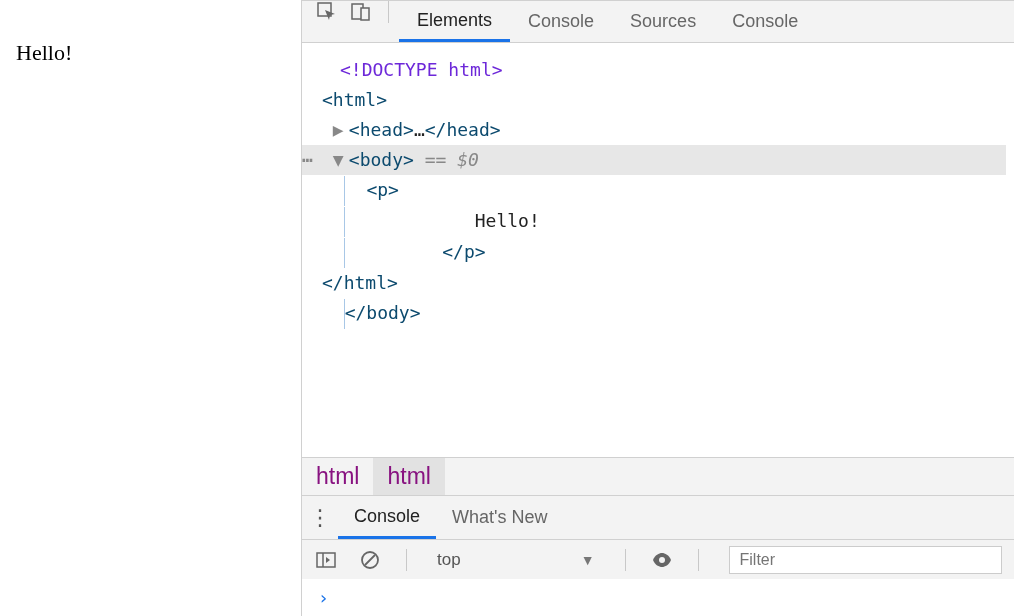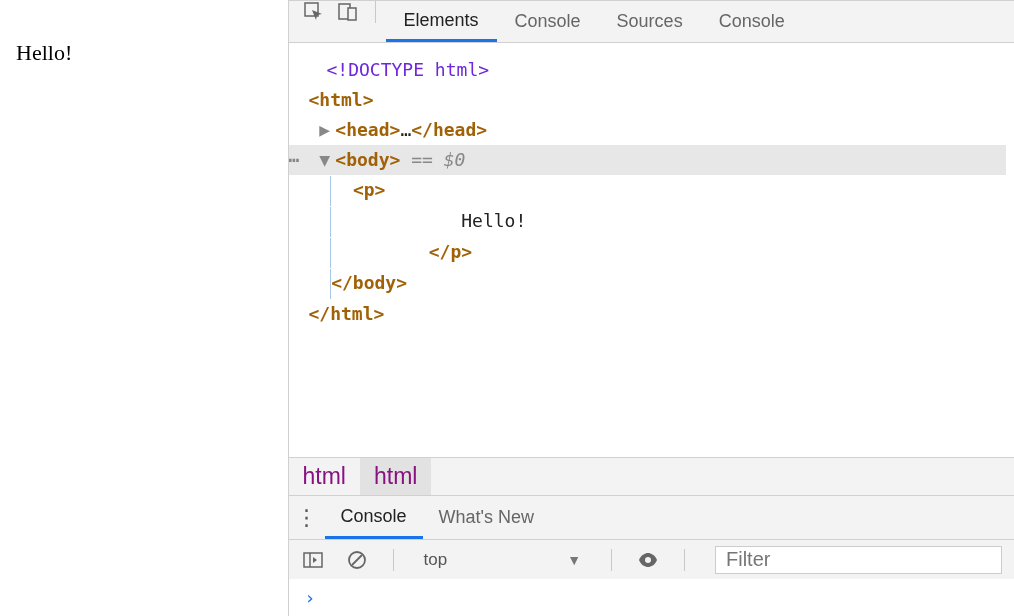--- a/index.html
+++ b/index.html
@@ -10,40 +10,40 @@
     .toolbar { display: flex; align-items: flex-start; height: 42px; border-bottom: 1px solid #d0d0d0; background: #f3f3f3; padding-left: 14px; }
     .tb-icon { width: 22px; height: 22px; display: inline-flex; align-items: center; justify-content: center; margin-right: 12px; color: #555; }
     .tb-sep { width: 1px; height: 22px; background: #c8c8c8; margin: 0 10px 0 4px; }
     .tabs { display: flex; align-items: stretch; height: 100%; }
     .tab { padding: 0 18px; display: flex; align-items: center; font-size: 18px; color: #666; cursor: pointer; }
     .tab.active { color: #222; border-bottom: 3px solid #1a73e8; font-weight: 400; }
     .dom-tree { flex: 1; padding: 12px 8px 12px 0; font-family: Menlo, Consolas, monospace; font-size: 18px; line-height: 30px; color: #333; overflow: auto; }
     .dom-line { white-space: pre; padding-left: 20px; }
     .dom-line.selected { background: #e7e7e7; position: relative; }
     .sel-dots { position: absolute; left: 0px; color: #888; font-weight: bold; }
-    .tag-br { color: #a16207; font-weight: bold; }
+    .tag-br { color: #0c4a6e; }
     .tag-gray { color: #6d28d9; margin-left: 18px; }
     .eq { color: #888; font-style: italic; }
     .dollar { color: #888; font-style: italic; }
     .text-node { color: #222; }
     .tree-arrow { color: #888; display: inline-block; width: 16px; }
     .vline { display: inline-block; border-left: 1px solid #a8c7e6; height: 30px; vertical-align: middle; margin-right: 0; }
     .breadcrumb { display: flex; align-items: stretch; border-top: 1px solid #d0d0d0; height: 38px; background: #f3f3f3; }
     .bc-item { padding: 0 14px; display: flex; align-items: center; font-size: 23px; color: #881280; cursor: pointer; }
     .bc-item.sel { background: #e2e2e2; }
     .drawer-tabs { display: flex; align-items: center; height: 44px; border-top: 1px solid #d0d0d0; background: #f3f3f3; }
     .kebab { width: 36px; display: flex; justify-content: center; color: #555; font-size: 22px; cursor: pointer; }
     .dtab { padding: 0 16px; height: 100%; display: flex; align-items: center; font-size: 18px; color: #666; cursor: pointer; }
     .dtab.active { color: #222; border-bottom: 3px solid #1a73e8; }
     .console-toolbar { display: flex; align-items: center; height: 40px; border-top: 1px solid #d0d0d0; background: #f3f3f3; padding: 0 12px; gap: 20px; }
     .ctb-icon { width: 24px; height: 24px; display: inline-flex; align-items: center; justify-content: center; color: #555; }
     .ctb-sep { width: 1px; height: 22px; background: #c8c8c8; margin: 0 4px; }
     .ctx-select { font-size: 17px; color: #555; padding: 0 6px; flex: 0 0 auto; display: flex; align-items: center; gap: 120px; }
     .ctx-caret { color: #777; font-size: 14px; }
-    .filter { margin-left: 6px; height: 28px; border: 1px solid #ccc; background: #fff; padding: 0 10px; font-size: 20px; color: #333; flex: 1; min-width: 100px; }
+    .filter { margin-left: 6px; height: 28px; border: 1px solid #ccc; background: #fff; padding: 0 10px; font-size: 16px; color: #333; flex: 1; min-width: 100px; }
     .console-body { padding: 8px 16px; font-family: Menlo, Consolas, monospace; font-size: 18px; color: #1a73e8; }
   </style>
 </head>
 <body>
 
 <div class="container">
   <div class="page-pane">
     <span>Hello!</span>
   </div>
   <div class="devtools">
@@ -78,22 +78,22 @@
     </div>
 
     <div class="dom-tree">
       <div class="dom-line"><span class="tag-gray">&lt;!DOCTYPE html&gt;</span></div>
       <div class="dom-line"><span class="tag-br">&lt;html&gt;</span></div>
       <div class="dom-line"> <span class="tree-arrow">▶</span><span class="tag-br">&lt;head&gt;</span><span class="text-node">…</span><span class="tag-br">&lt;/head&gt;</span></div>
       <div class="dom-line selected"><span class="sel-dots">⋯</span> <span class="tree-arrow">▼</span><span class="tag-br">&lt;body&gt;</span><span class="eq"> == </span><span class="dollar">$0</span></div>
       <div class="dom-line">  <span class="vline"></span>  <span class="tag-br">&lt;p&gt;</span></div>
       <div class="dom-line">  <span class="vline"></span>            <span class="text-node">Hello!</span></div>
       <div class="dom-line">  <span class="vline"></span>         <span class="tag-br">&lt;/p&gt;</span></div>
+      <div class="dom-line"><span class="tag-br">&lt;/html&gt;</span></div>
       <div class="dom-line">  <span class="vline"></span><span class="tag-br">&lt;/body&gt;</span></div>
-      <div class="dom-line"><span class="tag-br">&lt;/html&gt;</span></div>
     </div>
 
     <div class="breadcrumb">
       <div class="bc-item">
           <span>html</span>
         </div>
       <div class="bc-item sel">
           <span>html</span>
         </div>
     </div>

